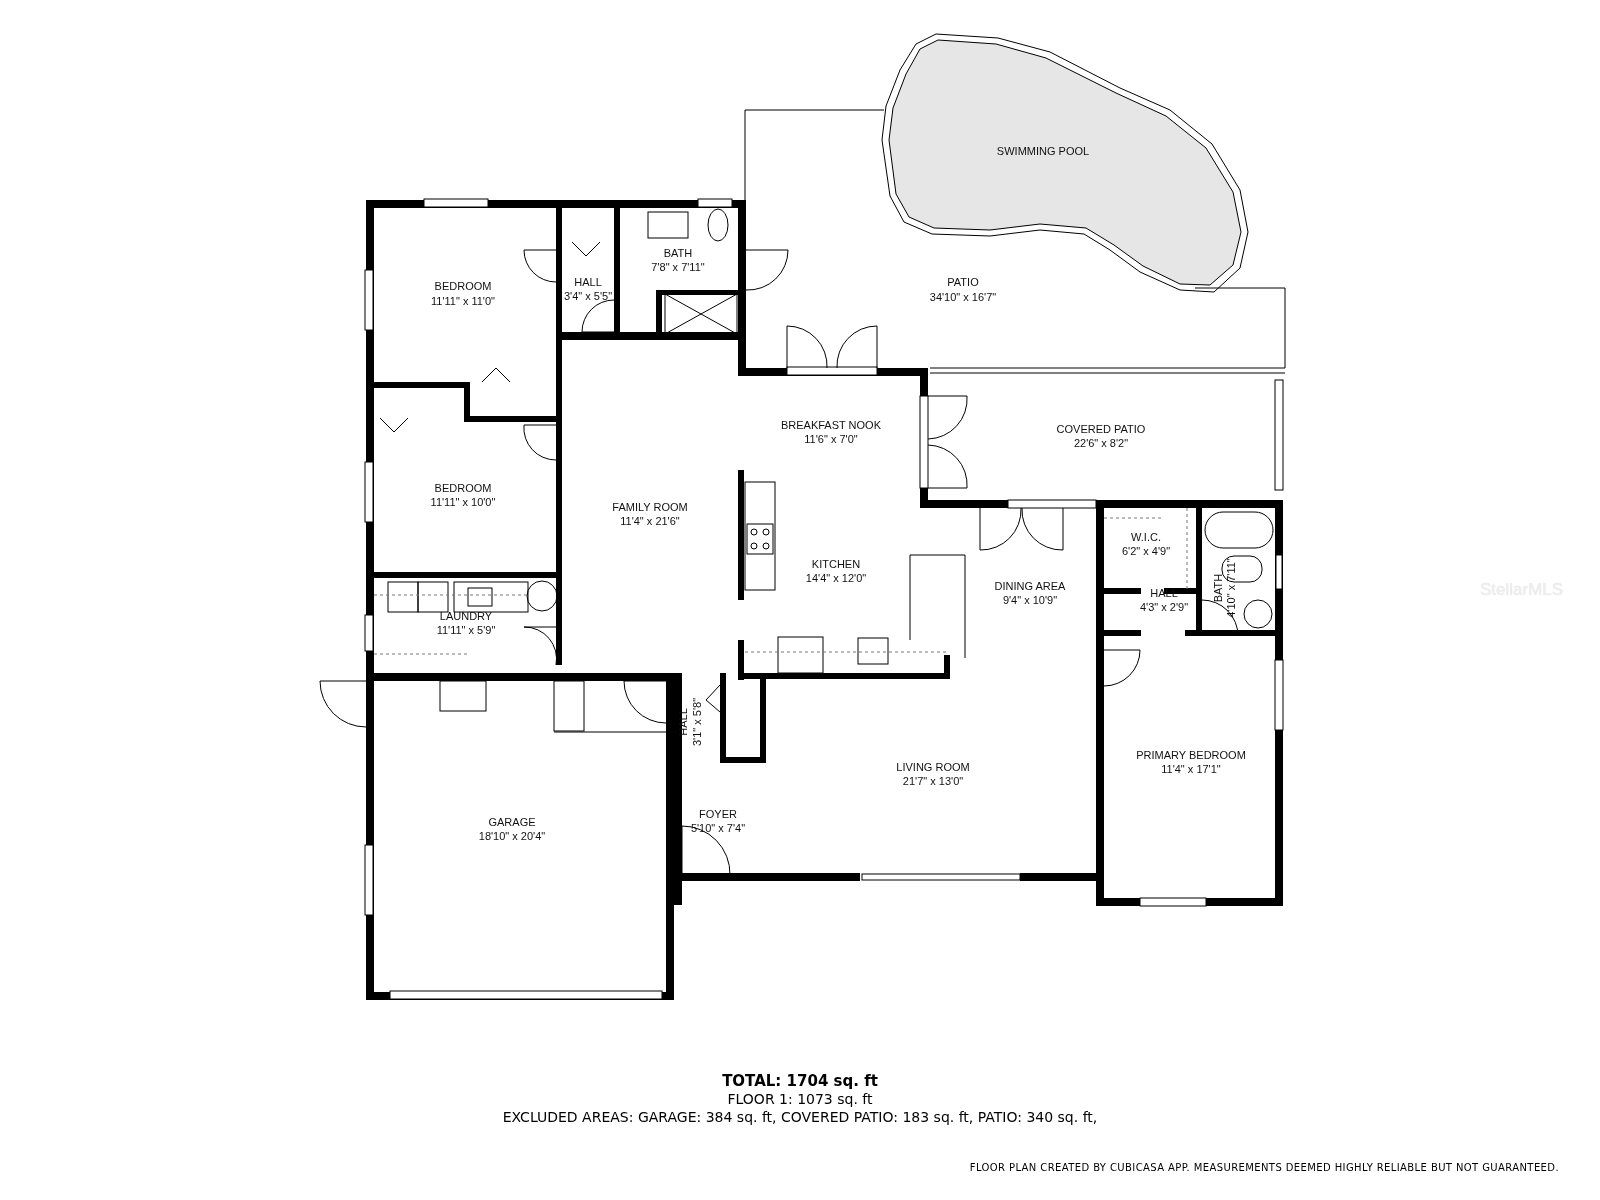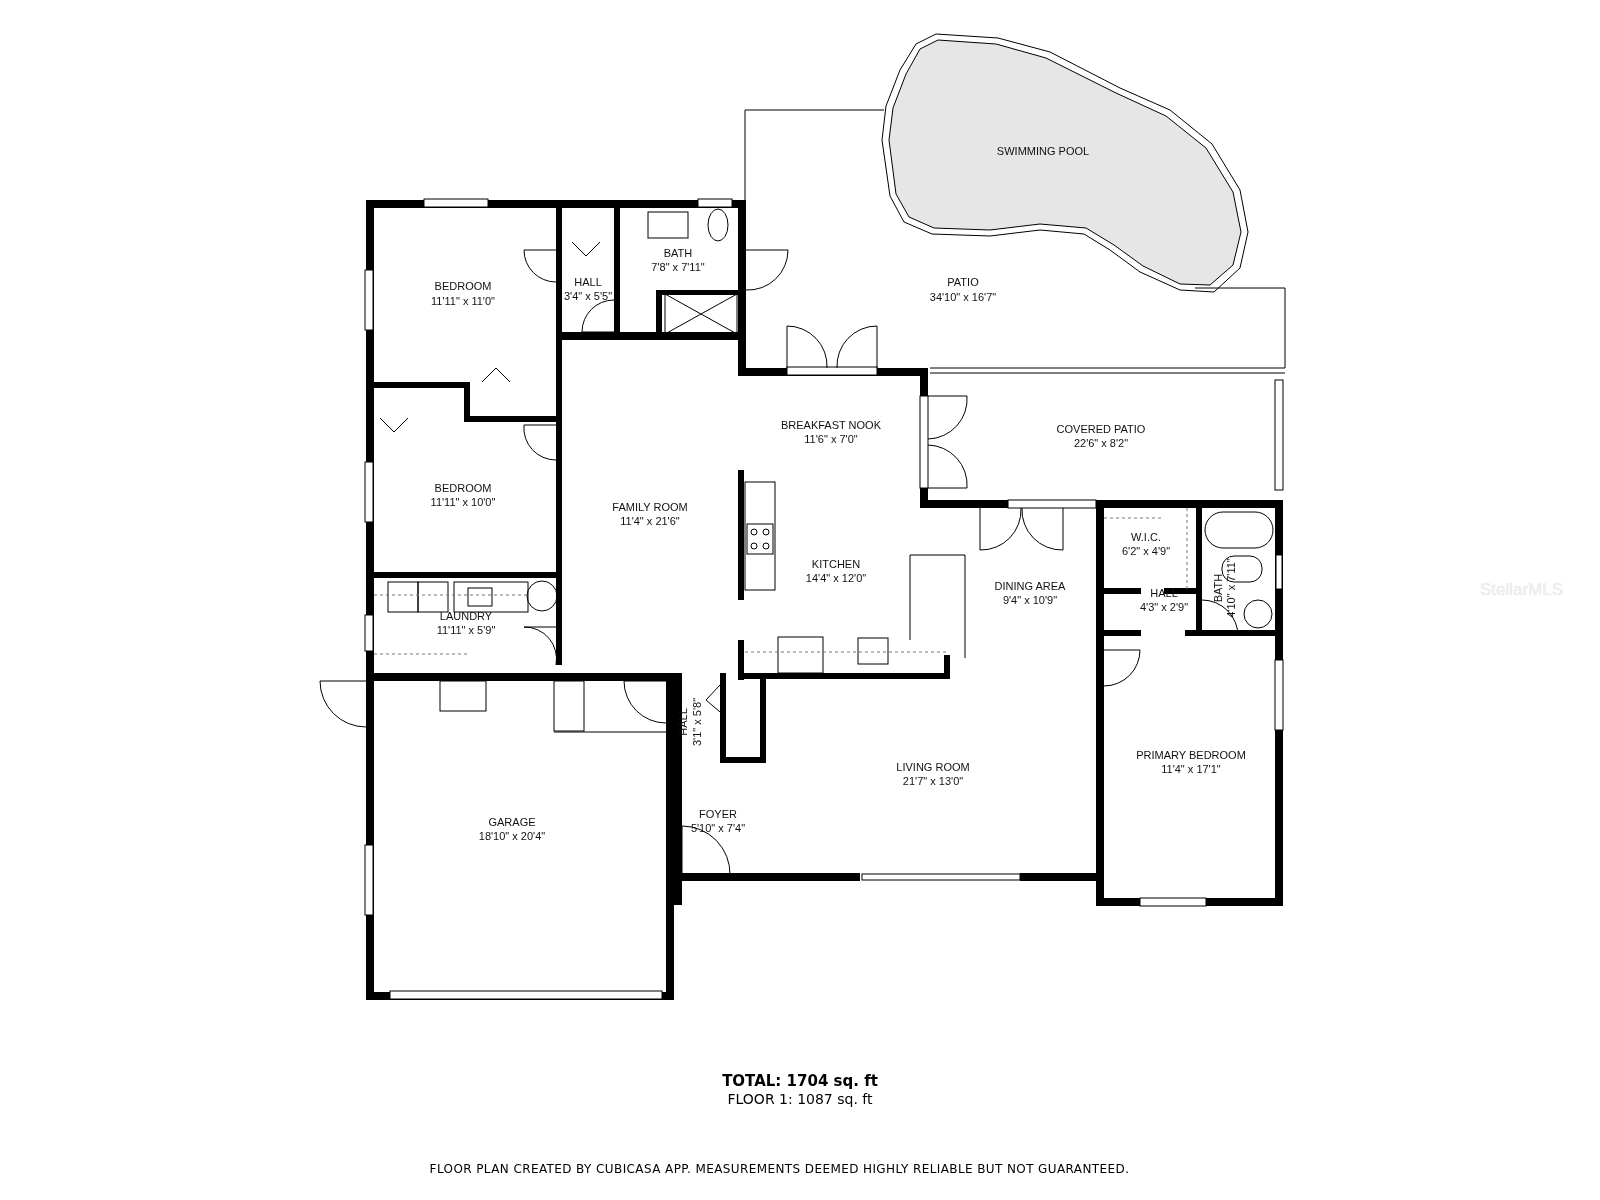--- a/index.html
+++ b/index.html
@@ -8,21 +8,21 @@
   .wall { fill: #000; }
   .thin { fill: none; stroke: #000; stroke-width: 1; }
   .dash { fill: none; stroke: #777; stroke-width: 1; stroke-dasharray: 3 3; }
   .win { fill: #fff; stroke: #000; stroke-width: 1; }
   .pool { fill: #e6e6e6; stroke: #000; stroke-width: 1; }
   .pool-edge { fill: #fff; stroke: #000; stroke-width: 1; }
   .room-name { font-size: 11px; fill: #111; text-anchor: middle; font-family: "Liberation Sans", sans-serif; }
   .room-dim { font-size: 11px; fill: #111; text-anchor: middle; font-family: "Liberation Sans", sans-serif; }
   .summary { position: absolute; left: 0; width: 1600px; text-align: center; color: #000; font-family: "DejaVu Sans", sans-serif; }
   .sum-line { font-size: 14px; line-height: 18px; }
-  .disclaimer { position: absolute; top: 1136px; left: 0; width: 1559px; text-align: center; font-size: 12px; letter-spacing: 0.4px; color: #000; font-family: "DejaVu Sans", sans-serif; }
+  .disclaimer { position: absolute; top: 1136px; left: 0; width: 1559px; text-align: right; font-size: 10px; letter-spacing: 0.4px; color: #000; font-family: "DejaVu Sans", sans-serif; }
   .watermark { position: absolute; left: 1480px; top: 580px; font-size: 17px; color: #eeeeee; font-family: "Liberation Sans", sans-serif; text-shadow: 0 0 1px #d8d8d8; }
 </style>
 </head>
 <body>
 
 <svg id="plan" viewBox="0 0 1600 1200" xmlns="http://www.w3.org/2000/svg">
 
   <g>
     <path class="pool-edge" d="M936,34 L998,38 L1050,52 L1120,88 L1170,110 L1212,144 L1240,190 L1248,232 L1240,268 L1214,292 L1180,290 L1140,272 L1110,250 L1084,234 L1040,230 L990,236 L932,234 L904,222 L890,196 L882,140 L886,106 L900,70 L916,44 Z"></path>
     <path class="pool" d="M938,40 L996,44 L1046,58 L1116,93 L1166,116 L1206,148 L1233,192 L1241,232 L1233,265 L1210,285 L1180,284 L1143,266 L1114,245 L1086,228 L1040,224 L990,230 L934,228 L909,217 L896,194 L889,140 L893,108 L906,74 L920,49 Z"></path>
@@ -220,16 +220,17 @@
 
     <text class="room-name" x="512" y="826">GARAGE</text>
     <text class="room-dim" x="512" y="840">18'10" x 20'4"</text>
   </g>
 </svg>
 
 <div class="watermark">StellarMLS</div>
 
 <div class="summary" style="top:1072px;">
   <div class="sum-line" style="font-weight:bold;font-size:15px;">TOTAL: 1704 sq. ft</div>
-  <div class="sum-line">FLOOR 1: 1087 sq. ft</div>
+  <div class="sum-line">FLOOR 1: 1073 sq. ft</div>
+  <div class="sum-line">EXCLUDED AREAS: GARAGE: 384 sq. ft, COVERED PATIO: 183 sq. ft, PATIO: 340 sq. ft,</div>
 </div>
 
 <div class="disclaimer" style="top:1162px;">FLOOR PLAN CREATED BY CUBICASA APP. MEASUREMENTS DEEMED HIGHLY RELIABLE BUT NOT GUARANTEED.</div>
 
 </body></html>

